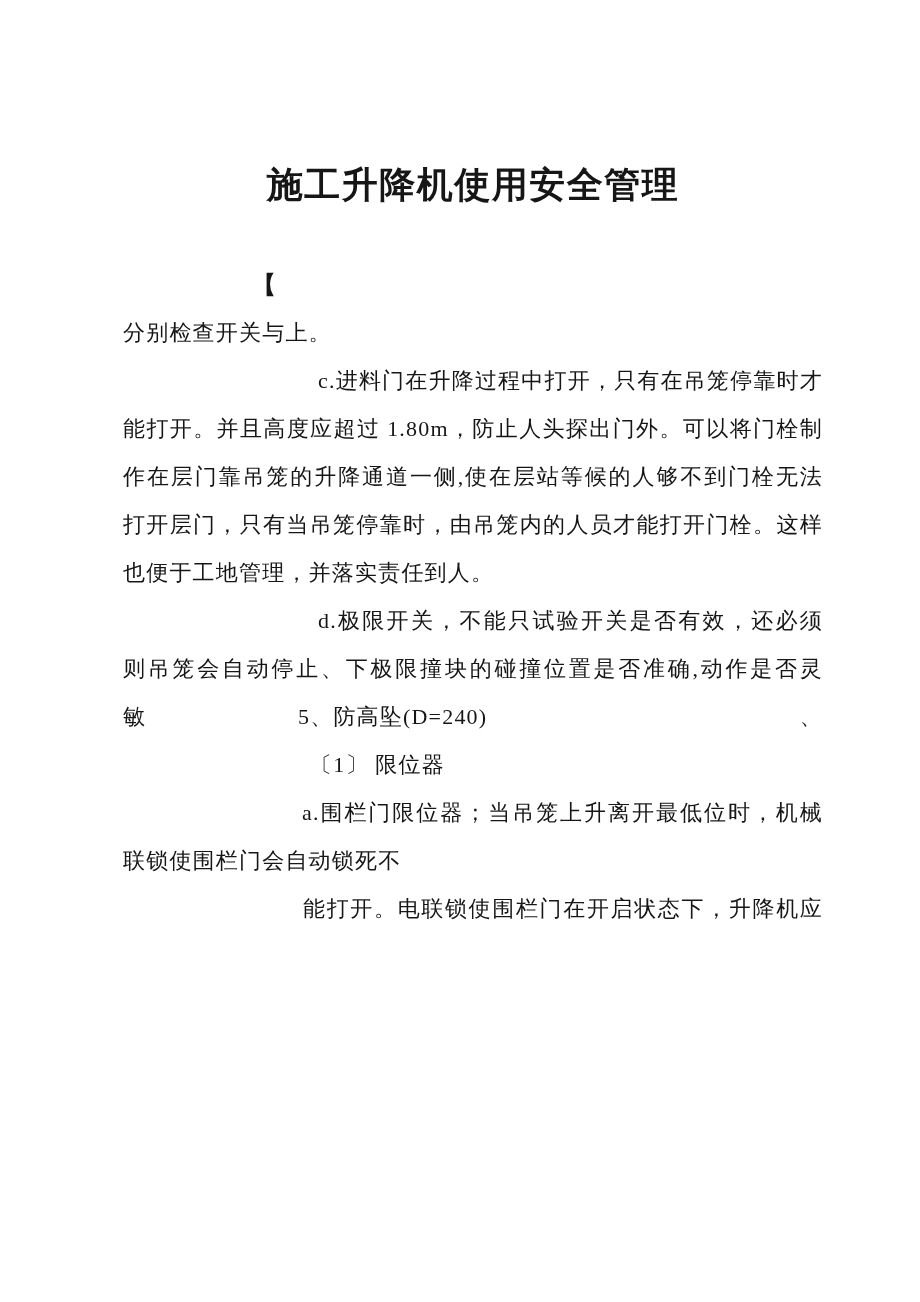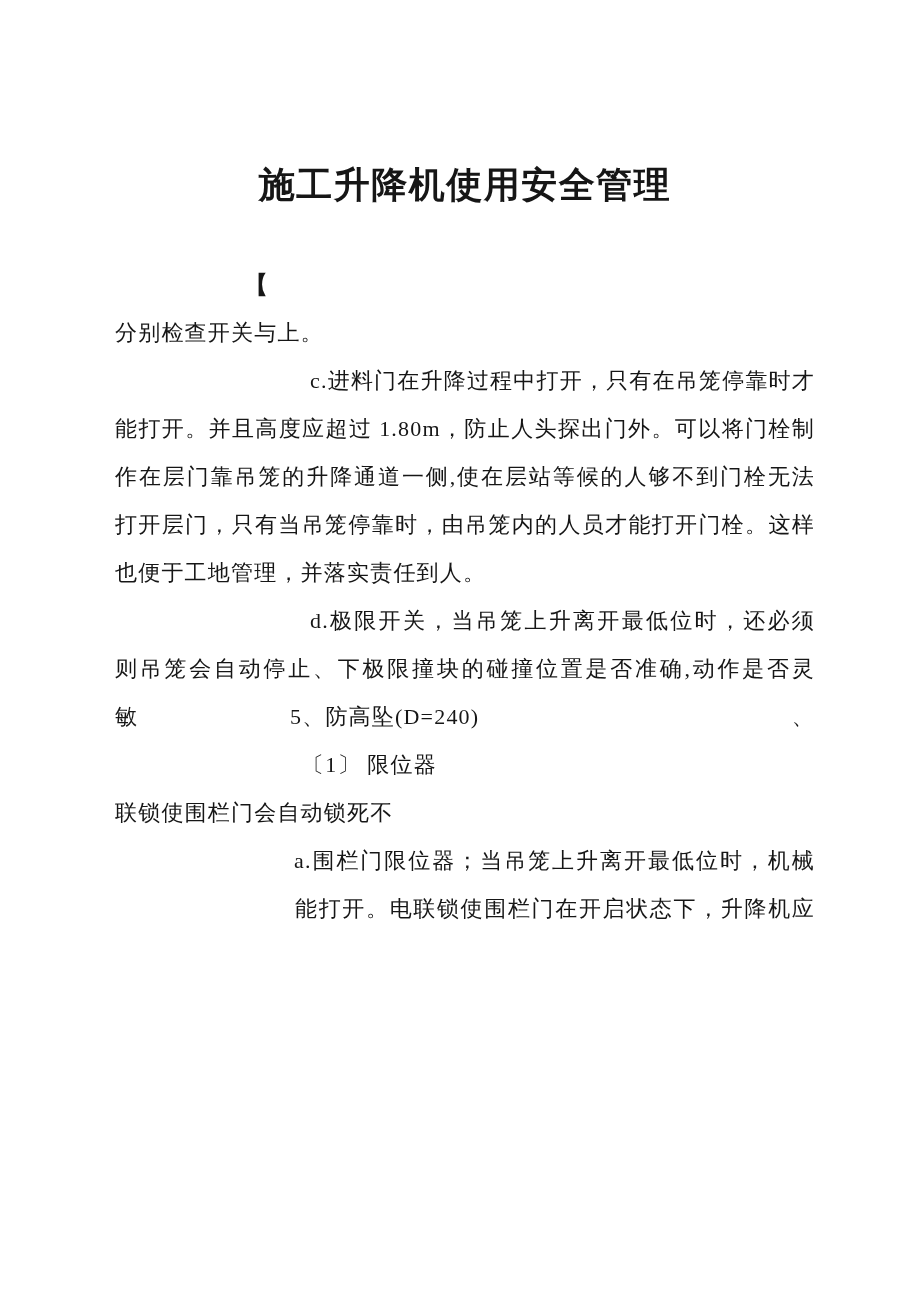--- a/index.html
+++ b/index.html
@@ -8,21 +8,21 @@
     position: relative;
     width: 920px;
     height: 1302px;
     background: #ffffff;
     overflow: hidden;
     font-family: "Liberation Serif", "DejaVu Serif", serif;
     color: #161616;
   }
   .content {
     position: absolute;
-    left: 115px;
+    left: 123px;
     top: 0;
     width: 700px;
   }
   .title {
     margin-top: 161px;
     font-size: 36px;
     line-height: 48px;
     font-weight: bold;
     letter-spacing: 1.5px;
     text-align: center;
@@ -64,23 +64,23 @@
     <div class="title">施工升降机使用安全管理</div>
 
     <div class="body">
       <div class="line bracket i129">【</div>
       <div class="line">分别检查开关与上。</div>
       <div class="line j i195">c.进料门在升降过程中打开，只有在吊笼停靠时才</div>
       <div class="line j">能打开。并且高度应超过 1.80m，防止人头探出门外。可以将门栓制</div>
       <div class="line j">作在层门靠吊笼的升降通道一侧,使在层站等候的人够不到门栓无法</div>
       <div class="line j">打开层门，只有当吊笼停靠时，由吊笼内的人员才能打开门栓。这样</div>
       <div class="line">也便于工地管理，并落实责任到人。</div>
-      <div class="line j i195">d.极限开关，当吊笼上升离开最低位时，还必须</div>
+      <div class="line j i195">d.极限开关，不能只试验开关是否有效，还必须</div>
       <div class="line j">则吊笼会自动停止、下极限撞块的碰撞位置是否准确,动作是否灵敏、</div>
       <div class="line i175">5、防高坠(D=240)</div>
       <div class="line i187">〔1〕 限位器</div>
+      <div class="line j i179">a.围栏门限位器；当吊笼上升离开最低位时，机械</div>
       <div class="line">联锁使围栏门会自动锁死不</div>
-      <div class="line j i179">a.围栏门限位器；当吊笼上升离开最低位时，机械</div>
       <div class="line j i180">能打开。电联锁使围栏门在开启状态下，升降机应</div>
     </div>
 
   </div>
 </div>
 
 </body></html>

